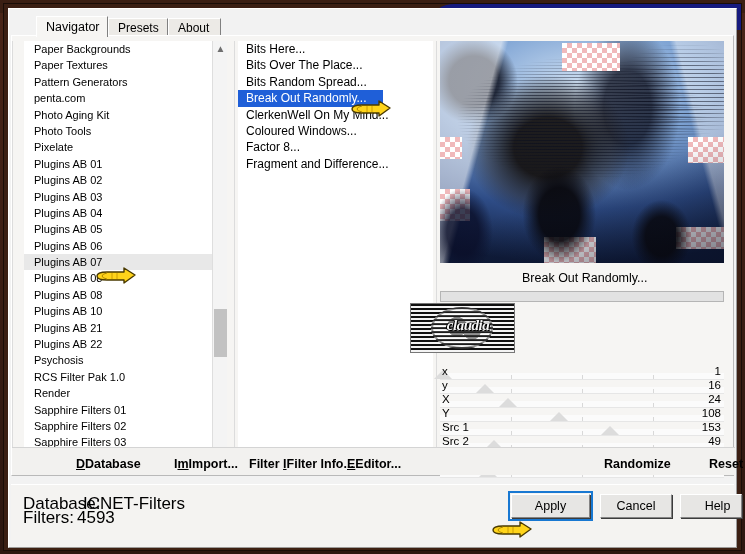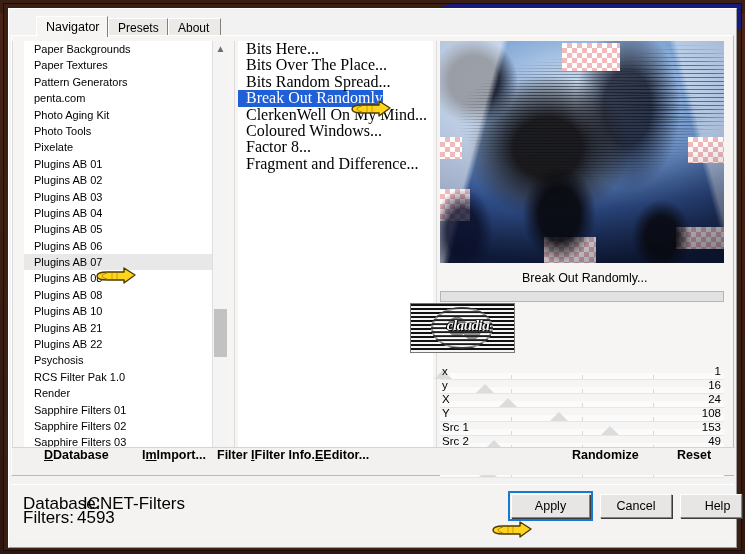--- a/index.html
+++ b/index.html
@@ -115,24 +115,24 @@
     background:#c2c2c2;
   }
   
   #filtlist{
     position:absolute;left:226px;top:5px;width:195px;height:430px;
     background:#ffffff;
     overflow:hidden;
   }
   .filt-item{
     height:16.4px;line-height:16px;
-    font-size:16px;color:#000;
+    font-size:12px;color:#000;
     padding-left:8px;
     white-space:nowrap;
-    font-family:Liberation Serif, serif;
+    font-family:Liberation Sans, sans-serif;
   }
   .filt-item.sel{background:#1f5fd8;color:#ffffff;}
   
   .vrule{position:absolute;top:5px;width:1px;height:430px;background:#dcdcdc;}
   
   #preview{
     position:absolute;left:428px;top:5px;width:284px;height:222px;
     overflow:hidden;
     background:#1d2b52;
   }
@@ -224,24 +224,25 @@
     transform:translateX(-9px);
   }
   
   #panel-actions{
     position:absolute;left:0;bottom:0;width:723px;height:28px;
     background:#f2f1ef;
     border-top:1px solid #d4d4d4;
     box-sizing:border-box;
   }
   .linkbtn{
-    position:absolute;top:0;
+    position:absolute;top:9px;
     font-size:12.5px;font-weight:bold;color:#000;
     white-space:nowrap;
     font-family:"Liberation Sans", sans-serif;
+    margin-left:32px;
   }
   .linkbtn u{text-decoration:underline;}
   
   #statusbar{
     position:absolute;left:11px;top:484px;width:723px;height:56px;
     background:#f4f3f1;
     border-top:1px solid #ffffff;
     box-sizing:border-box;
   }
   .stat-label{

